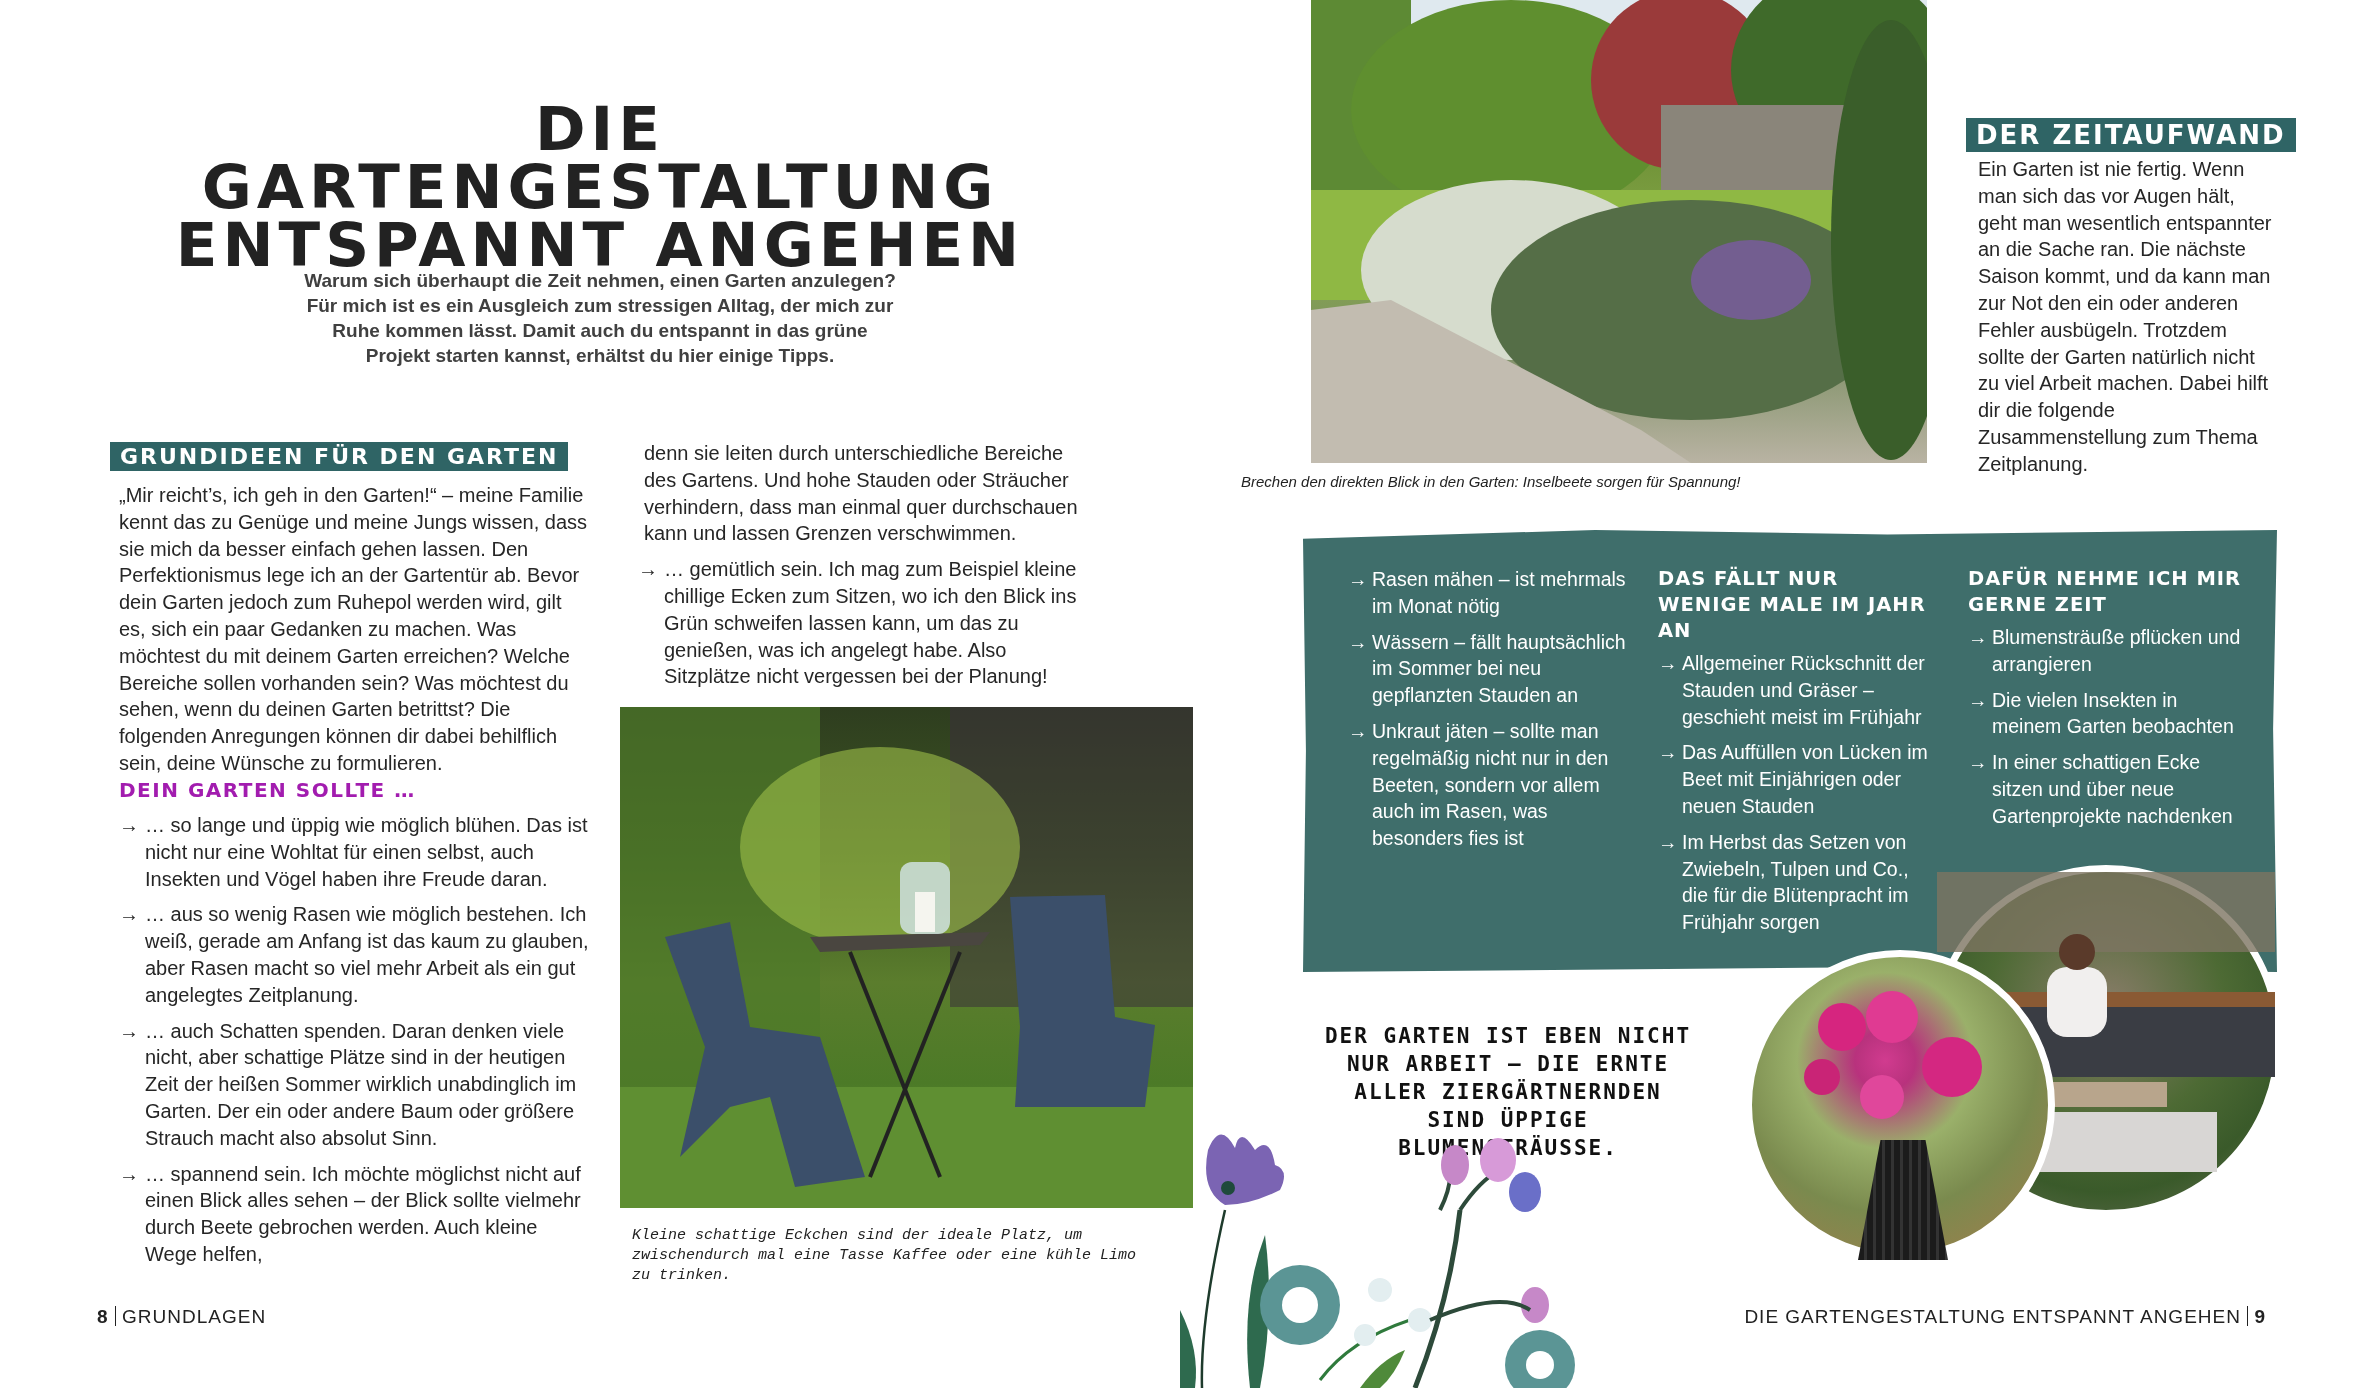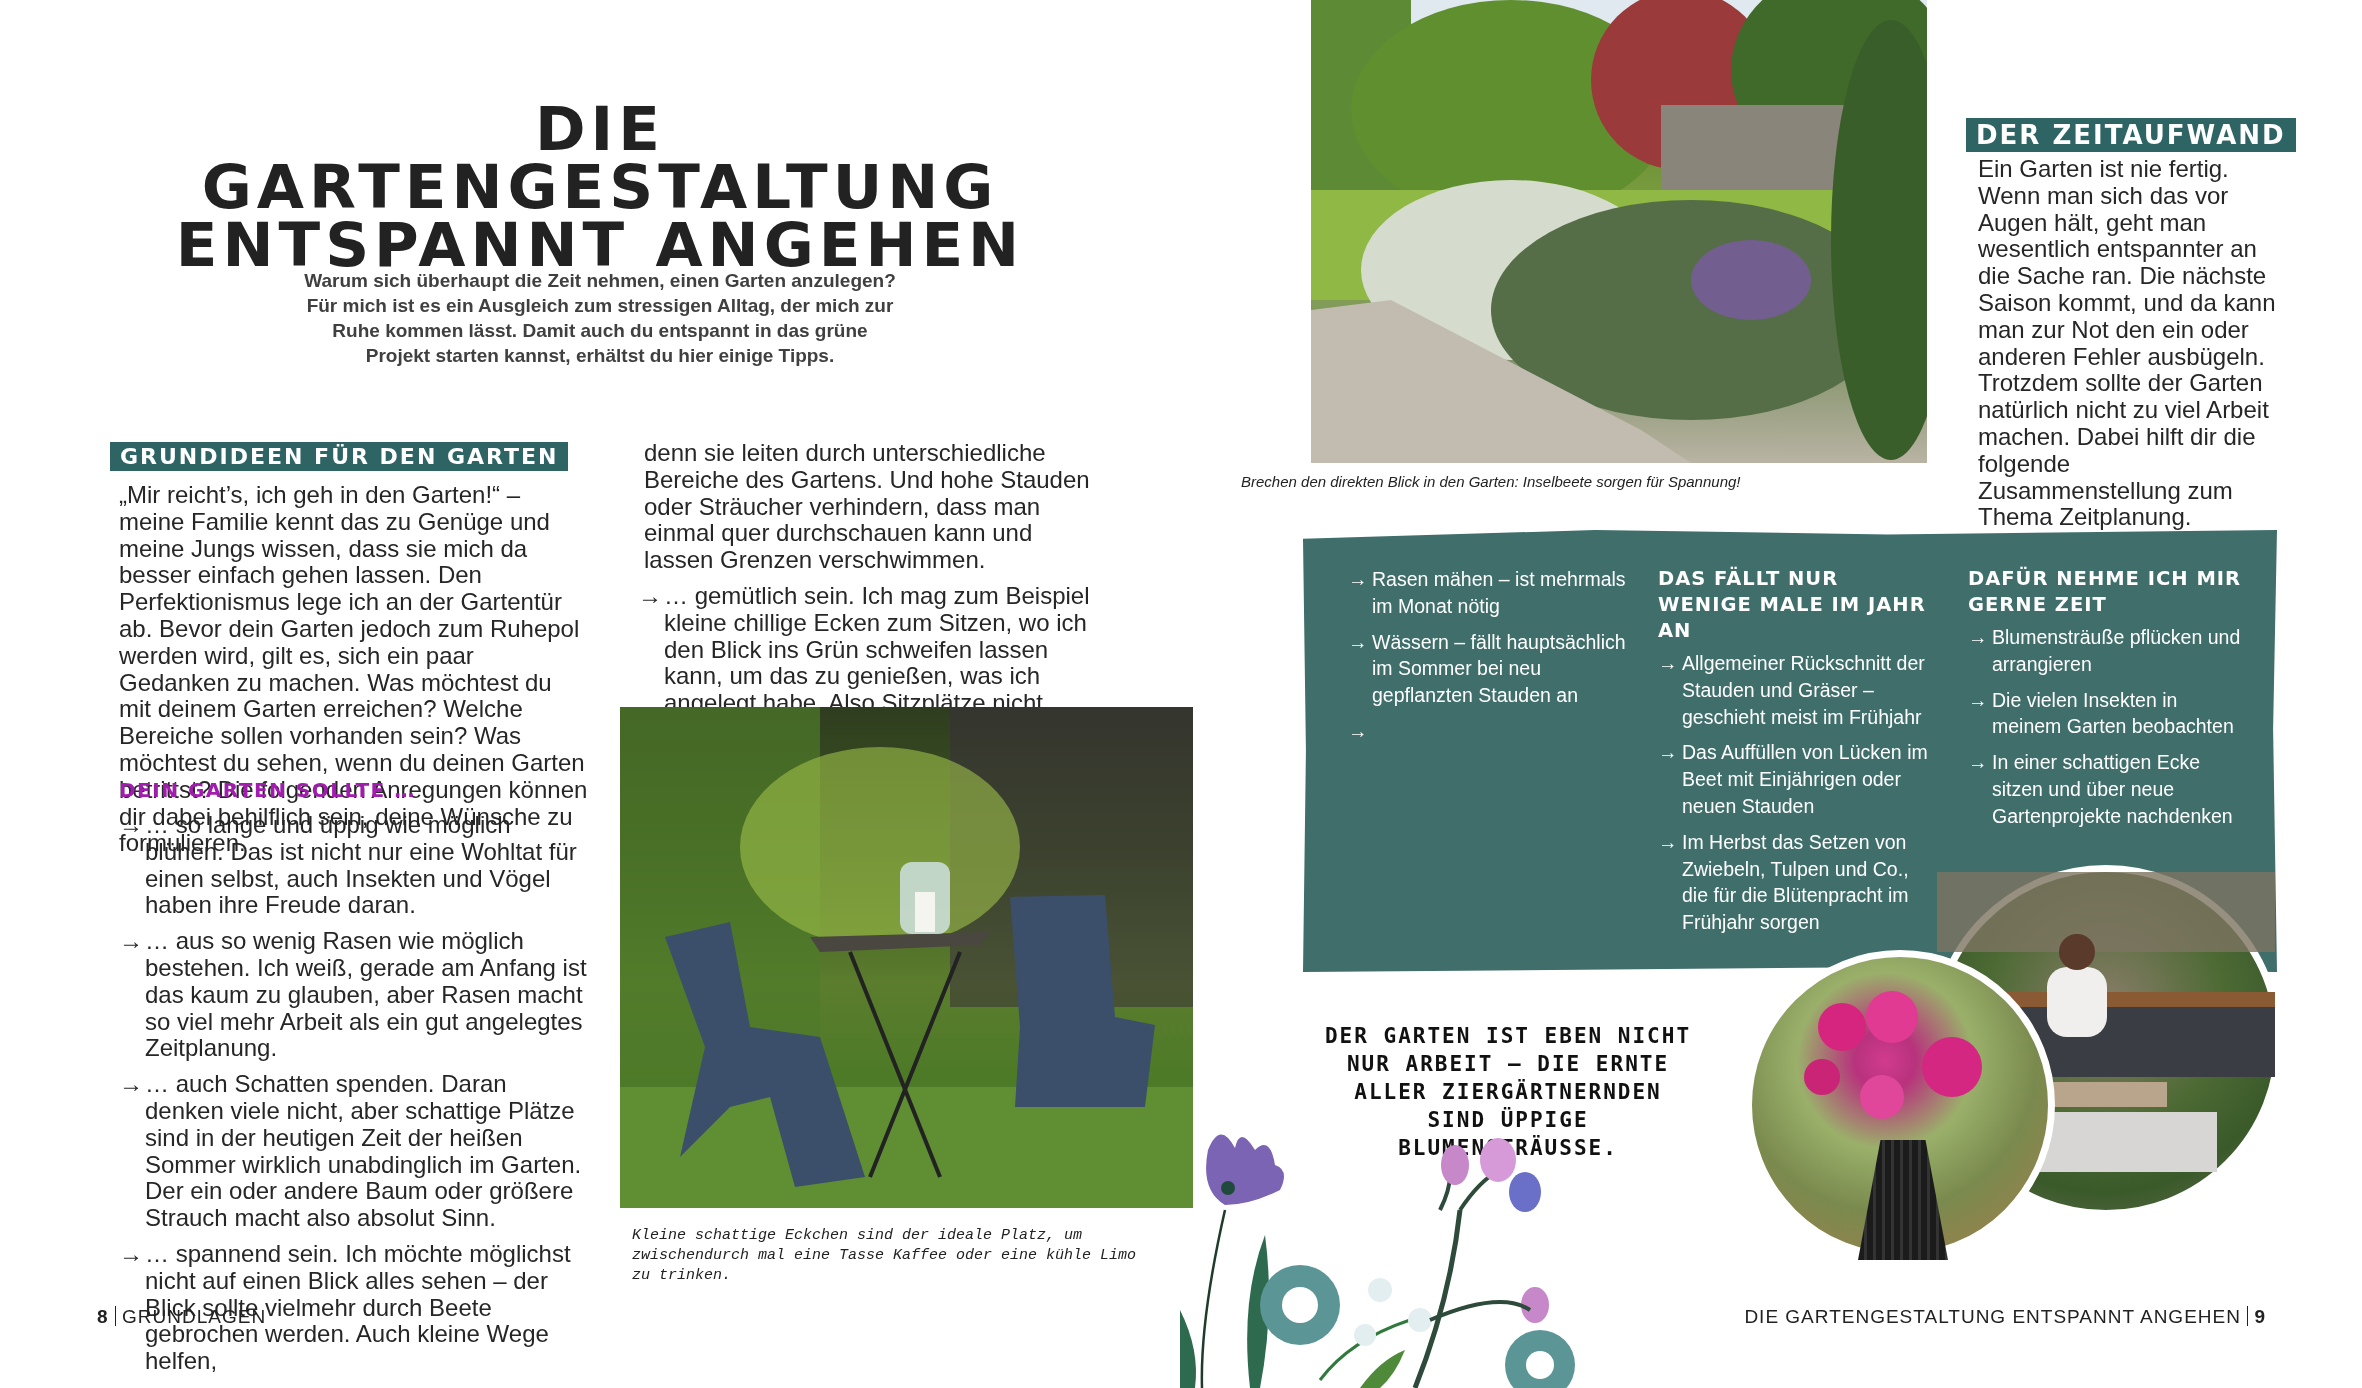--- a/index.html
+++ b/index.html
@@ -2,21 +2,21 @@
 <html><head>
 <meta charset="utf-8">
 <style>
   html, body { margin:0; padding:0; background:#ffffff; }
   body { width:2362px; height:1388px; position:relative; overflow:hidden; font-family:"Liberation Sans", sans-serif; color:#1f1f1f; }
   .abs { position:absolute; }
   .title { left:150px; top:100px; width:900px; text-align:center; font-family:"DejaVu Sans", sans-serif; font-weight:bold; font-size:61px; letter-spacing:5px; line-height:58px; color:#222; }
   .intro { left:300px; top:268px; width:600px; text-align:center; font-size:19px; font-weight:bold; line-height:25px; color:#404040; }
   .tealbar { background:#2f6465; color:#fff; font-family:"DejaVu Sans", sans-serif; font-weight:bold; letter-spacing:2px; display:inline-block; padding:2px 10px 2px 10px; }
   .h-grund { left:110px; top:442px; font-size:22px; }
-  .body { font-size:24px; line-height:26.8px; color:#262626; }
+  .body { font-size:20px; line-height:26.8px; color:#262626; }
   .col1 { left:119px; top:482px; width:470px; }
   .sub { font-family:"DejaVu Sans", sans-serif; font-weight:bold; font-size:20px; letter-spacing:1.5px; color:#a21caf; }
   .h-dein { left:119px; top:778px; }
   ul.arrows { list-style:none; margin:0; padding:0; }
   ul.arrows li { position:relative; padding-left:26px; margin-bottom:9px; }
   ul.arrows li .arr { position:absolute; left:0; top:0; }
   .list1 { left:119px; top:812px; width:470px; }
   .col2 { left:638px; top:440px; width:460px; }
   .photo { overflow:hidden; }
   .ph-chairs { left:620px; top:707px; width:573px; height:501px; background:linear-gradient(180deg,#2e3d1f 0%,#3f5a22 30%,#5b7d2d 55%,#4c7a27 75%,#6a9a3a 100%); }
@@ -122,21 +122,21 @@
     <span class="tealbar">DER ZEITAUFWAND</span>
   </div>
   <p class="abs body col-zeit" style="margin:0;">Ein Garten ist nie fertig. Wenn man sich das vor Augen hält, geht man wesentlich entspannter an die Sache ran. Die nächste Saison kommt, und da kann man zur Not den ein oder anderen Fehler ausbügeln. Trotzdem sollte der Garten natürlich nicht zu viel Arbeit machen. Dabei hilft dir die folgende Zusammenstellung zum Thema Zeitplanung.</p>
 
   <div class="abs teal-box"></div>
 
   <div class="abs tcol tc1">
     <ul class="arrows">
       <li><span class="arr">→</span><span>Rasen mähen – ist mehrmals im Monat nötig</span></li>
       <li><span class="arr">→</span><span>Wässern – fällt hauptsächlich im Sommer bei neu gepflanzten Stauden an</span></li>
-      <li><span class="arr">→</span></li>
+      <li><span class="arr">→</span><span>Unkraut jäten – sollte man regelmäßig nicht nur in den Beeten, sondern vor allem auch im Rasen, was besonders fies ist</span></li>
     </ul>
   </div>
 
   <div class="abs tcol tc2">
     <h3>DAS FÄLLT NUR WENIGE MALE IM JAHR AN</h3>
     <ul class="arrows">
       <li><span class="arr">→</span><span>Allgemeiner Rückschnitt der Stauden und Gräser – geschieht meist im Frühjahr</span></li>
       <li><span class="arr">→</span><span>Das Auffüllen von Lücken im Beet mit Einjährigen oder neuen Stauden</span></li>
       <li><span class="arr">→</span><span>Im Herbst das Setzen von Zwiebeln, Tulpen und Co., die für die Blütenpracht im Frühjahr sorgen</span></li>
     </ul>

